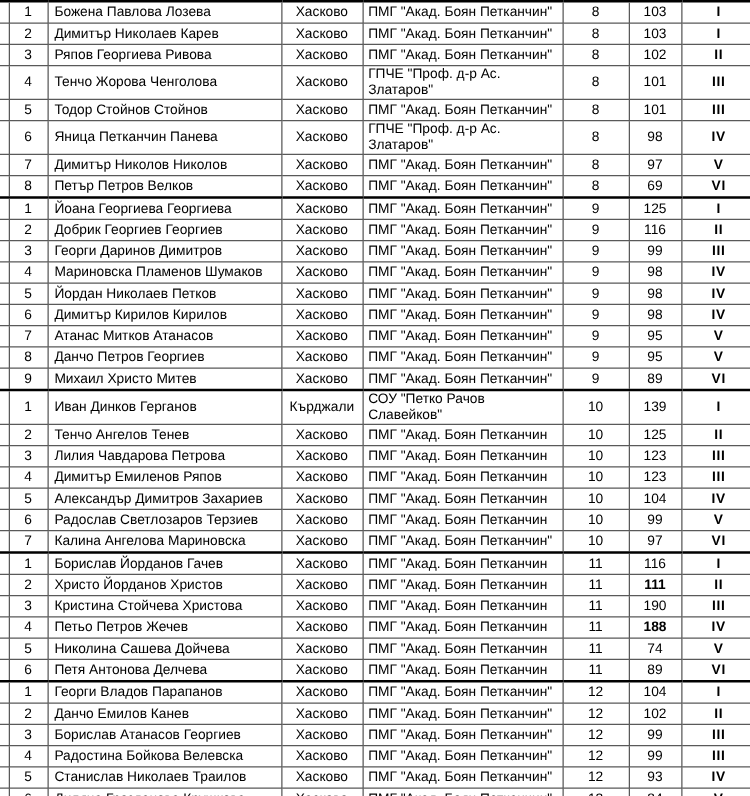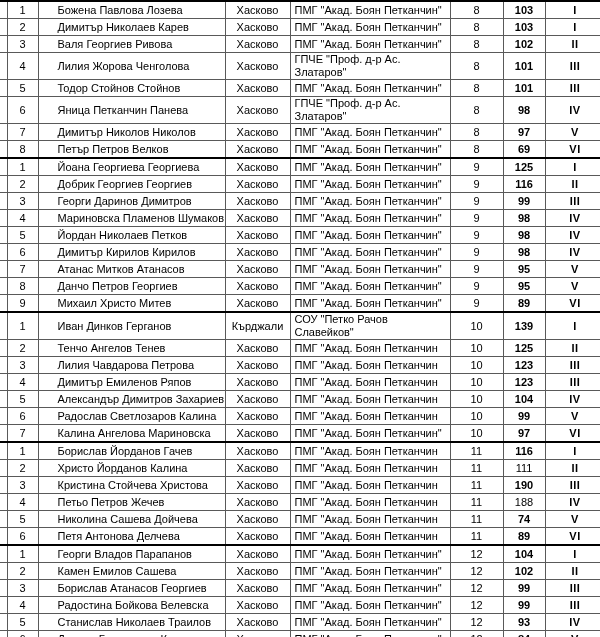--- a/index.html
+++ b/index.html
@@ -31,25 +31,25 @@
     border: 1px solid #595959;
     height: 16px;
     padding: 0 2px;
     vertical-align: middle;
     overflow: hidden;
     white-space: nowrap;
     line-height: 13px;
   }
   td.c-sliver { border-left: none; }
   td.c-num, td.c-city, td.c-grade, td.c-score, td.c-rank { text-align: center; }
-  td.c-name   { padding-left: 19px; }
+  td.c-name   { padding-left: 5px; }
   td.c-school { padding-left: 4px; white-space: pre-line; }
-  td.c-score  { font-weight: bold; }
+  td.c-score  { font-weight: normal; }
   td.c-rank   { font-weight: bold; letter-spacing: 0.5px; }
-  td.c-score.regular { font-weight: normal; }
+  td.c-score.regular { font-weight: bold; }
 
   tr.group-start td { border-top: 2px solid #000000; }
   tr.table-end td   { border-bottom: 2px solid #000000; }
 </style>
 </head>
 <body>
 
 <div class="page">
   <table class="results">
     <colgroup>
@@ -79,31 +79,31 @@
     <td class="c-name">Димитър Николаев Карев</td>
     <td class="c-city">Хасково</td>
     <td class="c-school">ПМГ "Акад. Боян Петканчин"</td>
     <td class="c-grade">8</td>
     <td class="c-score">103</td>
     <td class="c-rank">I</td>
   </tr>
         <tr>
     <td class="c-sliver"></td>
     <td class="c-num">3</td>
-    <td class="c-name">Валя Георгиев Ривова</td>
+    <td class="c-name">Ряпов Георгиева Ривова</td>
     <td class="c-city">Хасково</td>
     <td class="c-school">ПМГ "Акад. Боян Петканчин"</td>
     <td class="c-grade">8</td>
     <td class="c-score">102</td>
     <td class="c-rank">II</td>
   </tr>
         <tr>
     <td class="c-sliver"></td>
     <td class="c-num">4</td>
-    <td class="c-name">Лилия Жорова Ченголова</td>
+    <td class="c-name">Тенчо Жорова Ченголова</td>
     <td class="c-city">Хасково</td>
     <td class="c-school">ГПЧЕ "Проф. д-р Ас.
 Златаров"</td>
     <td class="c-grade">8</td>
     <td class="c-score">101</td>
     <td class="c-rank">III</td>
   </tr>
         <tr>
     <td class="c-sliver"></td>
     <td class="c-num">5</td>
@@ -281,21 +281,21 @@
     <td class="c-name">Александър Димитров Захариев</td>
     <td class="c-city">Хасково</td>
     <td class="c-school">ПМГ "Акад. Боян Петканчин</td>
     <td class="c-grade">10</td>
     <td class="c-score">104</td>
     <td class="c-rank">IV</td>
   </tr>
         <tr>
     <td class="c-sliver"></td>
     <td class="c-num">6</td>
-    <td class="c-name">Радослав Светлозаров Калина</td>
+    <td class="c-name">Радослав Светлозаров Терзиев</td>
     <td class="c-city">Хасково</td>
     <td class="c-school">ПМГ "Акад. Боян Петканчин</td>
     <td class="c-grade">10</td>
     <td class="c-score">99</td>
     <td class="c-rank">V</td>
   </tr>
         <tr>
     <td class="c-sliver"></td>
     <td class="c-num">7</td>
     <td class="c-name">Калина Ангелова Мариновска</td>
@@ -311,21 +311,21 @@
     <td class="c-name">Борислав Йорданов Гачев</td>
     <td class="c-city">Хасково</td>
     <td class="c-school">ПМГ "Акад. Боян Петканчин</td>
     <td class="c-grade">11</td>
     <td class="c-score">116</td>
     <td class="c-rank">I</td>
   </tr>
         <tr>
     <td class="c-sliver"></td>
     <td class="c-num">2</td>
-    <td class="c-name">Христо Йорданов Калина</td>
+    <td class="c-name">Христо Йорданов Христов</td>
     <td class="c-city">Хасково</td>
     <td class="c-school">ПМГ "Акад. Боян Петканчин</td>
     <td class="c-grade">11</td>
     <td class="c-score regular">111</td>
     <td class="c-rank">II</td>
   </tr>
         <tr>
     <td class="c-sliver"></td>
     <td class="c-num">3</td>
     <td class="c-name">Кристина Стойчева Христова</td>
@@ -371,21 +371,21 @@
     <td class="c-name">Георги Владов Парапанов</td>
     <td class="c-city">Хасково</td>
     <td class="c-school">ПМГ "Акад. Боян Петканчин"</td>
     <td class="c-grade">12</td>
     <td class="c-score">104</td>
     <td class="c-rank">I</td>
   </tr>
         <tr>
     <td class="c-sliver"></td>
     <td class="c-num">2</td>
-    <td class="c-name">Камен Емилов Сашева</td>
+    <td class="c-name">Данчо Емилов Канев</td>
     <td class="c-city">Хасково</td>
     <td class="c-school">ПМГ "Акад. Боян Петканчин"</td>
     <td class="c-grade">12</td>
     <td class="c-score">102</td>
     <td class="c-rank">II</td>
   </tr>
         <tr>
     <td class="c-sliver"></td>
     <td class="c-num">3</td>
     <td class="c-name">Борислав Атанасов Георгиев</td>

